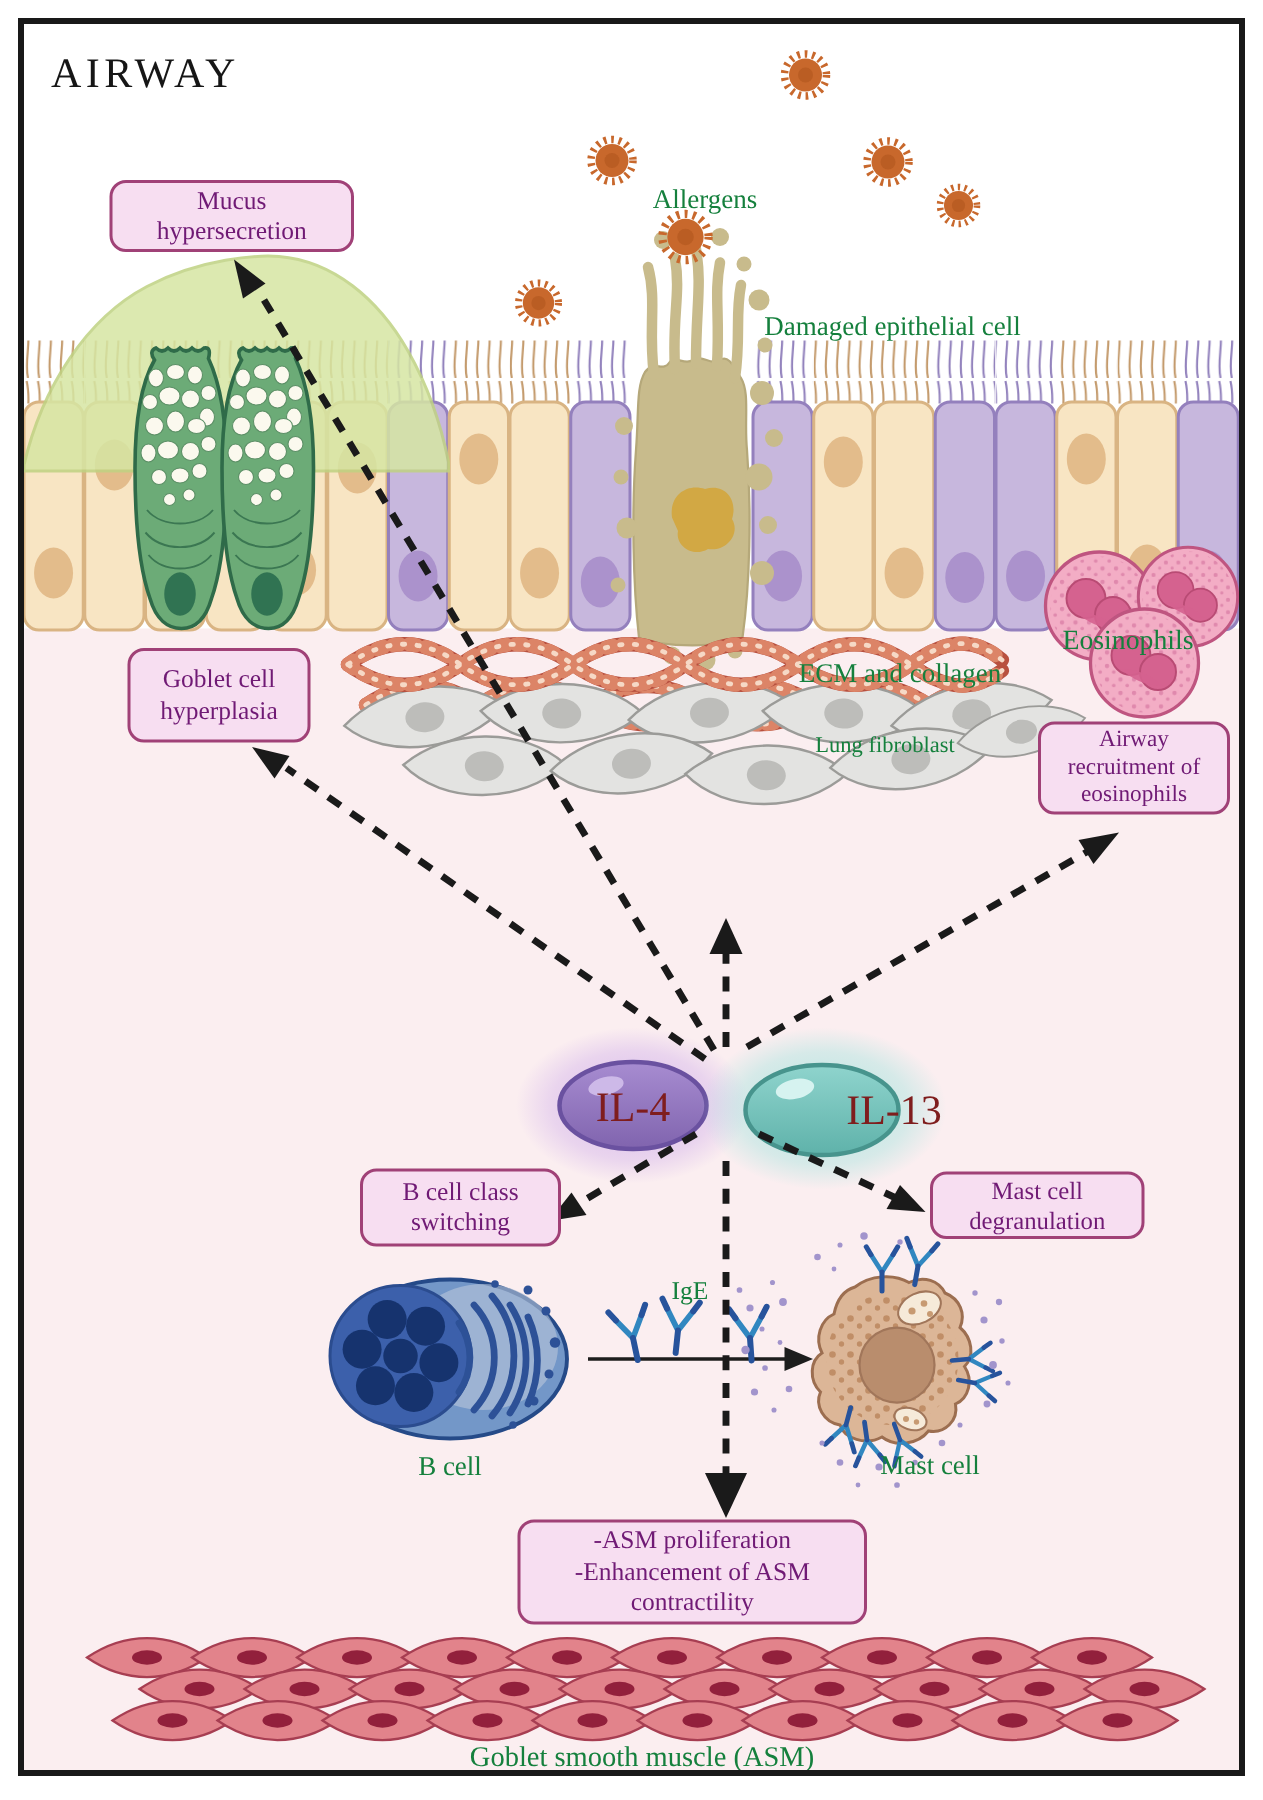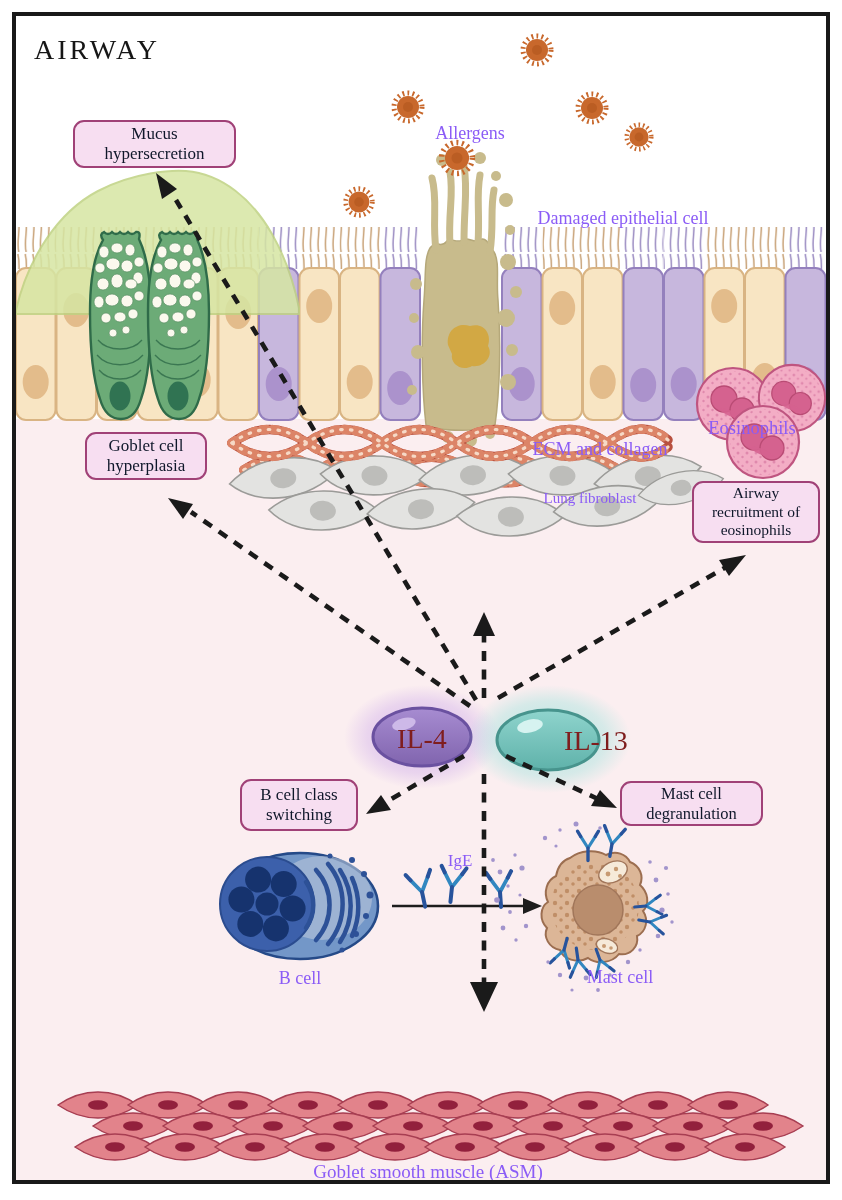--- a/index.html
+++ b/index.html
@@ -1,24 +1,24 @@
 <!DOCTYPE html>
 <html><head>
 <meta charset="utf-8">
 <style>
   html,body{margin:0;padding:0;background:#fff;}
   .canvas{position:relative;width:842px;height:1200px;background:#ffffff;overflow:hidden;
           font-family:"Liberation Serif","DejaVu Serif",serif;}
   .frame{position:absolute;left:12px;top:12px;width:810px;height:1164px;border:4px solid #191919;box-sizing:content-box;}
   .pink-zone{position:absolute;left:16px;top:419px;width:810px;height:761px;background:#fbeef0;}
   svg.art{position:absolute;left:0;top:0;}
-  .lbl{position:absolute;color:#8b5cf6;white-space:nowrap;transform:translate(-50%,-50%);text-align:left;}
+  .lbl{position:absolute;color:#15803d;white-space:nowrap;transform:translate(-50%,-50%);text-align:left;}
   .title{position:absolute;color:#161616;font-size:28px;letter-spacing:3px;}
   .pbox{position:absolute;background:#f7def1;border:2.6px solid #a04177;border-radius:11px;
-        color:#0f172a;display:flex;align-items:center;justify-content:center;text-align:center;
+        color:#701a75;display:flex;align-items:center;justify-content:center;text-align:center;
         white-space:pre-line;line-height:1.2;box-sizing:border-box;padding:12px 4px;}
   .cyt{position:absolute;transform:translate(-50%,-50%);color:#7f1d1d;font-size:28px;}
 </style>
 </head>
 <body>
 
 <div class="canvas">
   <div class="pink-zone"></div>
 
   <svg class="art" width="842" height="1200" viewBox="0 0 842 1200">
@@ -422,38 +422,41 @@
       <polygon points="746,555 729,576 719,560"></polygon>
       <polygon points="366,814 391,810 381,795"></polygon>
       <polygon points="617,808 591,806 600,790"></polygon>
       <polygon points="484,1012 470,982 498,982"></polygon>
     </g>
   </svg>
 
   <div class="title" style="left:34px;top:34px;">AIRWAY</div>
 
   <div class="lbl" style="left:470px;top:133px;font-size:18px;">Allergens</div>
-  <div class="lbl" style="left:595px;top:218px;font-size:18px;margin-left:28px;">Damaged epithelial cell</div>
+  <div class="lbl" style="left:595px;top:218px;font-size:18px;">Damaged epithelial cell</div>
   <div class="lbl" style="left:600px;top:449px;font-size:18px;">ECM and collagen</div>
   <div class="lbl" style="left:590px;top:498px;font-size:15px;">Lung fibroblast</div>
   <div class="lbl" style="left:752px;top:428px;font-size:18.5px;">Eosinophils</div>
   <div class="lbl" style="left:460px;top:861px;font-size:17px;">IgE</div>
   <div class="lbl" style="left:300px;top:978px;font-size:18px;">B cell</div>
   <div class="lbl" style="left:620px;top:977px;font-size:18px;">Mast cell</div>
   <div class="lbl" style="left:428px;top:1172px;font-size:19px;">Goblet smooth muscle (ASM)</div>
 
   <div class="cyt" style="left:422px;top:739px;">IL-4</div>
   <div class="cyt" style="left:548px;top:741px;margin-left:48px;">IL-13</div>
 
   <div class="pbox" style="left:73px;top:120px;width:163px;height:48px;font-size:17px;">Mucus
 hypersecretion</div>
-  <div class="pbox" style="left:85px;top:432px;width:122px;height:48px;font-size:17px;">Goblet cell
+  <div class="pbox" style="left:85px;top:432px;width:122px;height:63px;font-size:17px;">Goblet cell
 hyperplasia</div>
   <div class="pbox" style="left:692px;top:481px;width:128px;height:62px;font-size:15.5px;">Airway
 recruitment of
 eosinophils</div>
-  <div class="pbox" style="left:240px;top:779px;width:118px;height:52px;font-size:17px;">B cell class
+  <div class="pbox" style="left:240px;top:779px;width:134px;height:52px;font-size:17px;">B cell class
 switching</div>
   <div class="pbox" style="left:620px;top:781px;width:143px;height:45px;font-size:16.5px;">Mast cell
 degranulation</div>
+  <div class="pbox" style="left:345px;top:1013px;width:233px;height:70px;font-size:17px;">-ASM proliferation
+-Enhancement of ASM
+contractility</div>
 
   <div class="frame"></div>
 </div>
 
 </body></html>

